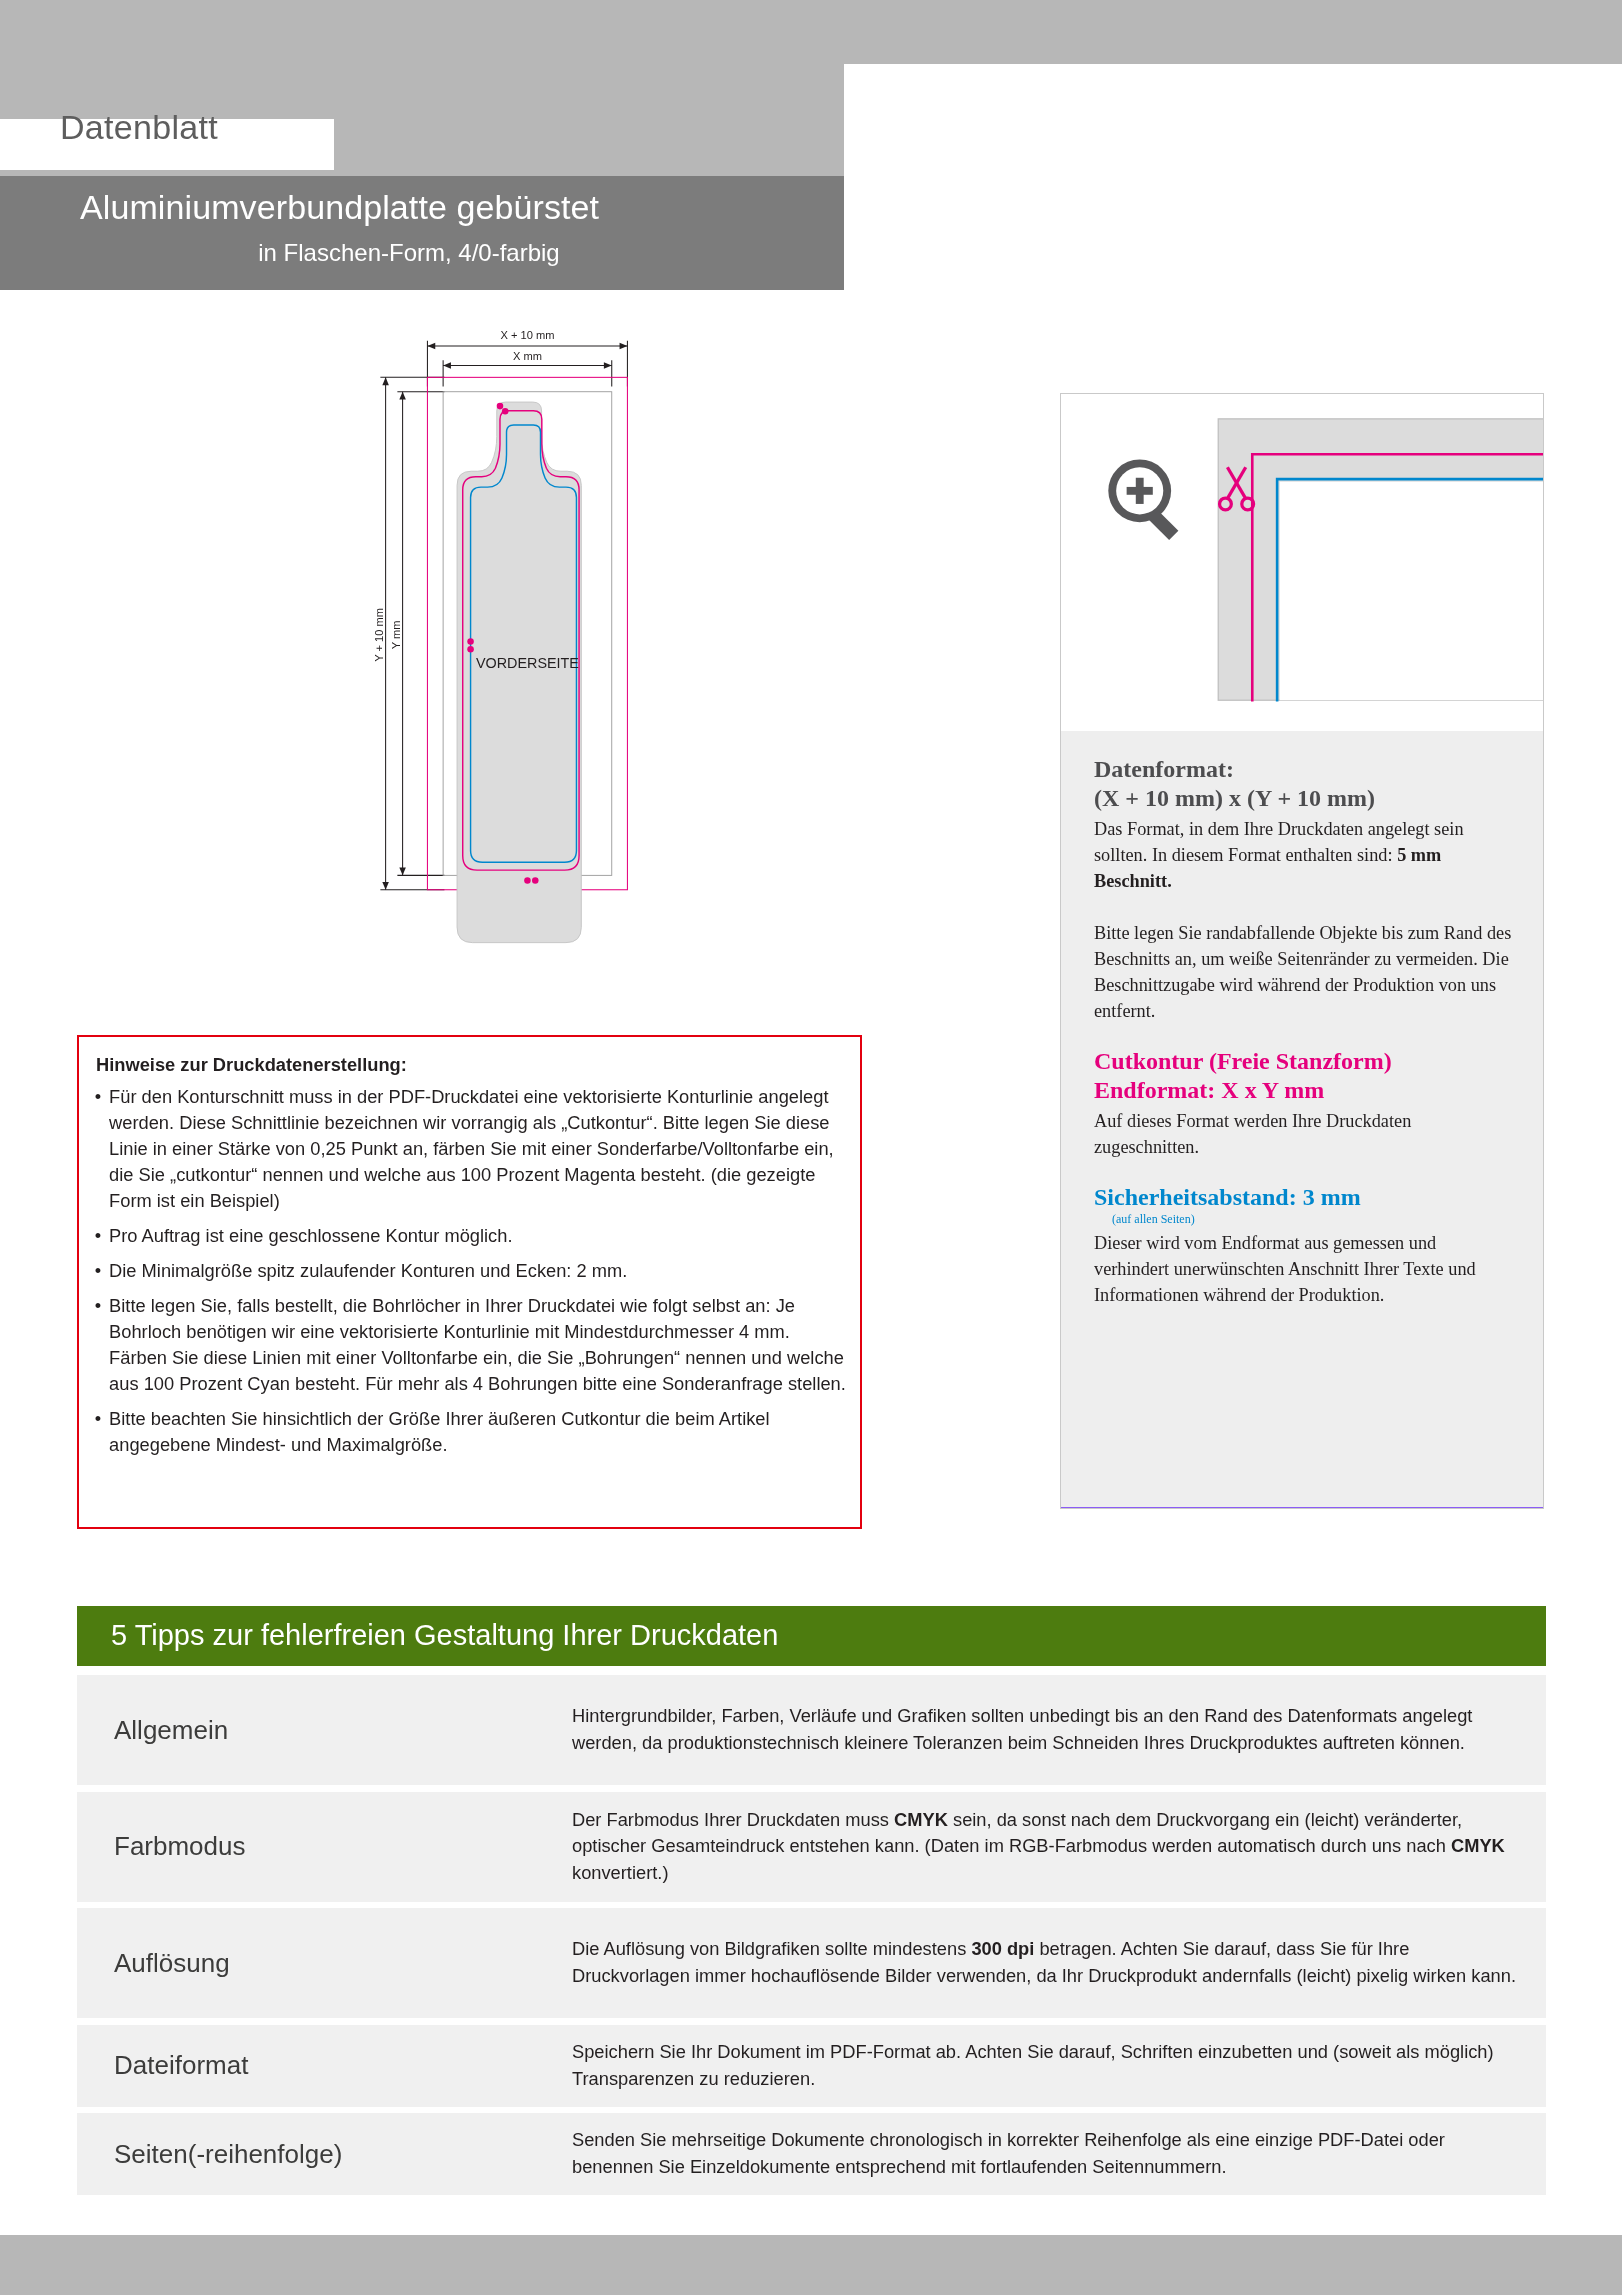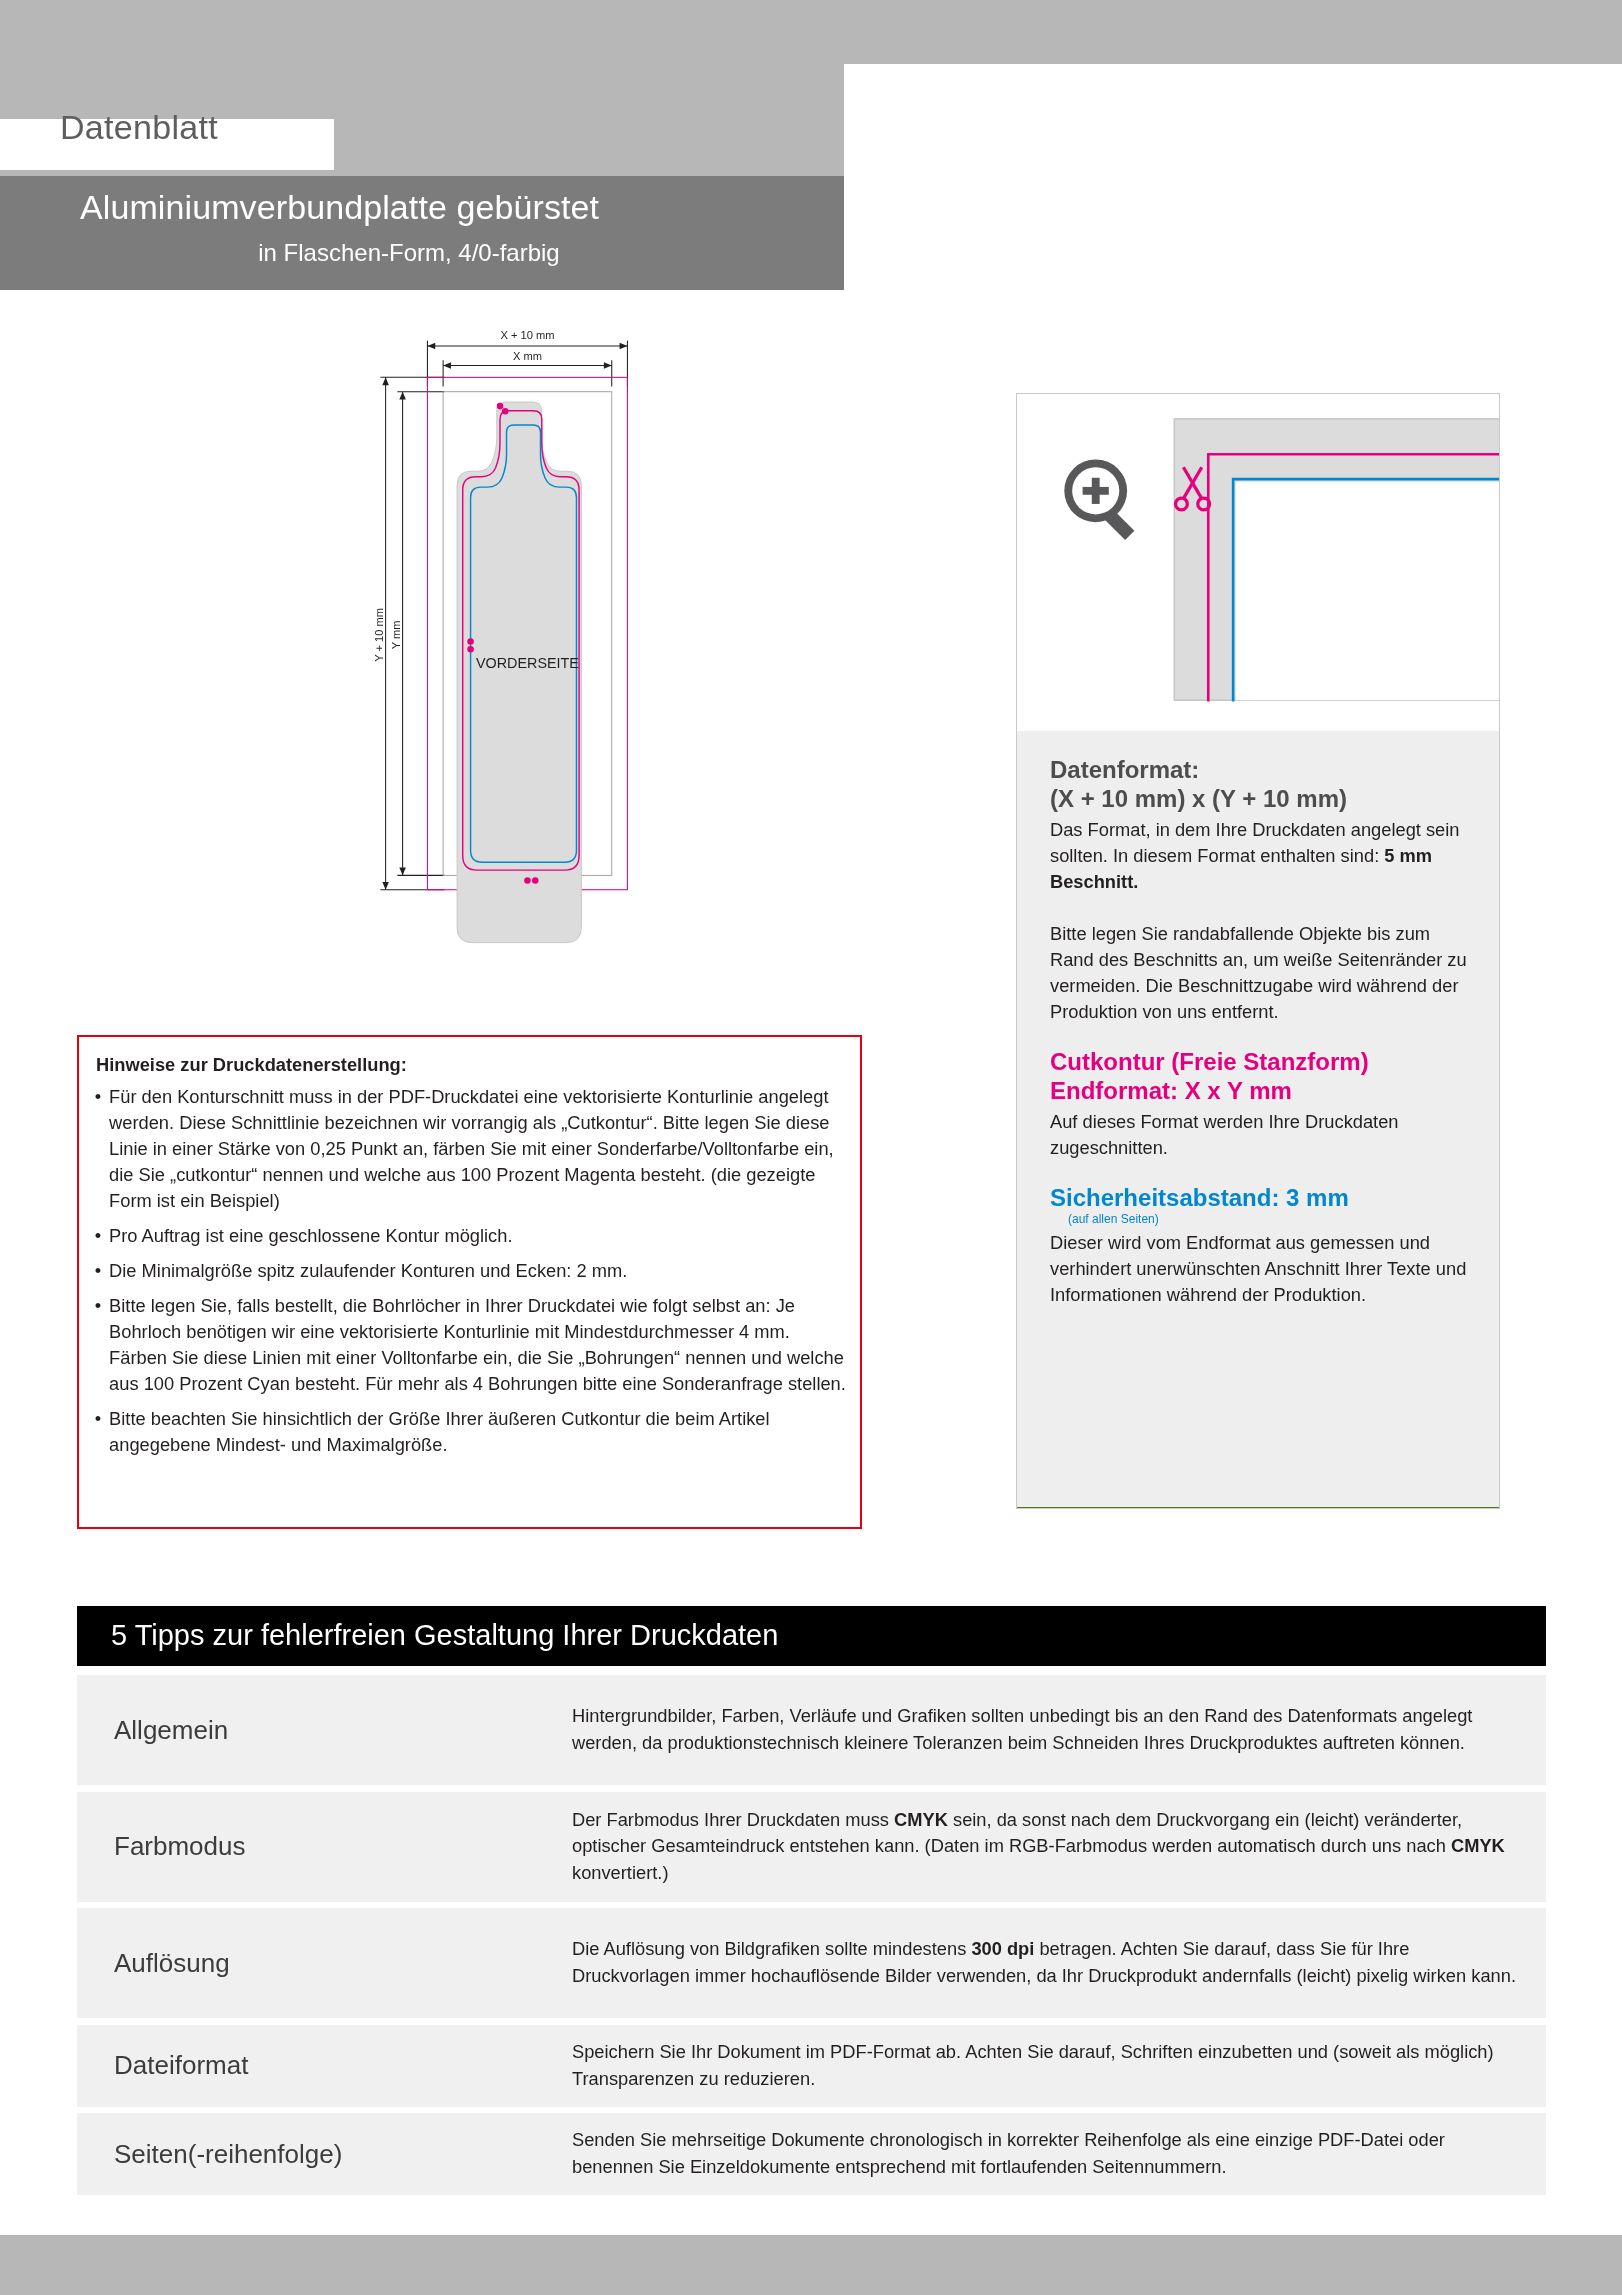--- a/index.html
+++ b/index.html
@@ -102,25 +102,26 @@
   .note-bullet {
     width: 14.4px;
     flex: 0 0 14.4px;
     color: #231f20;
   }
   .note-text { flex: 1; }
 
   
   .right-panel {
     position: absolute;
-    left: 1016px; top: 393px;
+    left: 1060px; top: 393px;
     width: 484px; height: 1116px;
     border: 1.3px solid #c9c9c9;
     box-sizing: border-box;
-    background: #4d7c0f;
+    background: #8b5cf6;
+    font-family: Liberation Serif, serif;
   }
   .right-img {
     position: absolute;
     left: 0; top: 0;
     width: 482px; height: 337px;
     background: #ffffff;
     overflow: hidden;
   }
   .right-text-area {
     position: absolute;
@@ -160,21 +161,21 @@
     font-size: 12px;
     color: #0087cd;
     margin-left: 18px;
   }
 
   
   .tips-header {
     position: absolute;
     left: 77px; top: 1606px;
     width: 1469px; height: 60px;
-    background: #000000;
+    background: #4d7c0f;
   }
   .tips-header span {
     position: absolute;
     left: 34px; top: 13px;
     font-size: 29px;
     color: #ffffff;
   }
   .tips-table {
     position: absolute;
     left: 77px; top: 1675px;

